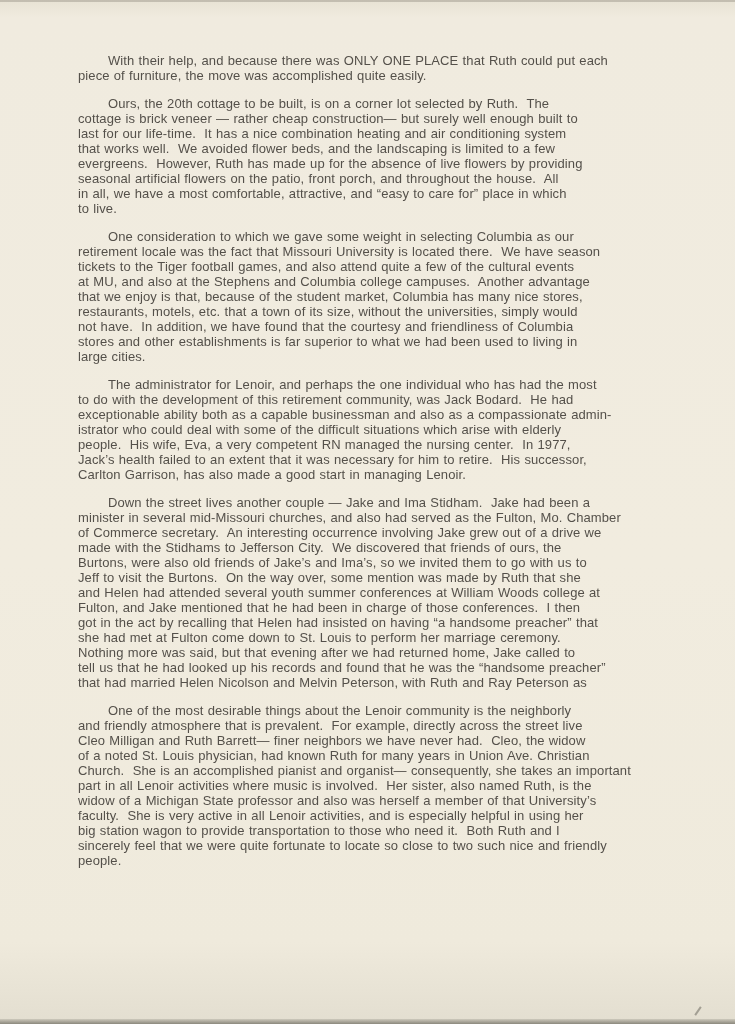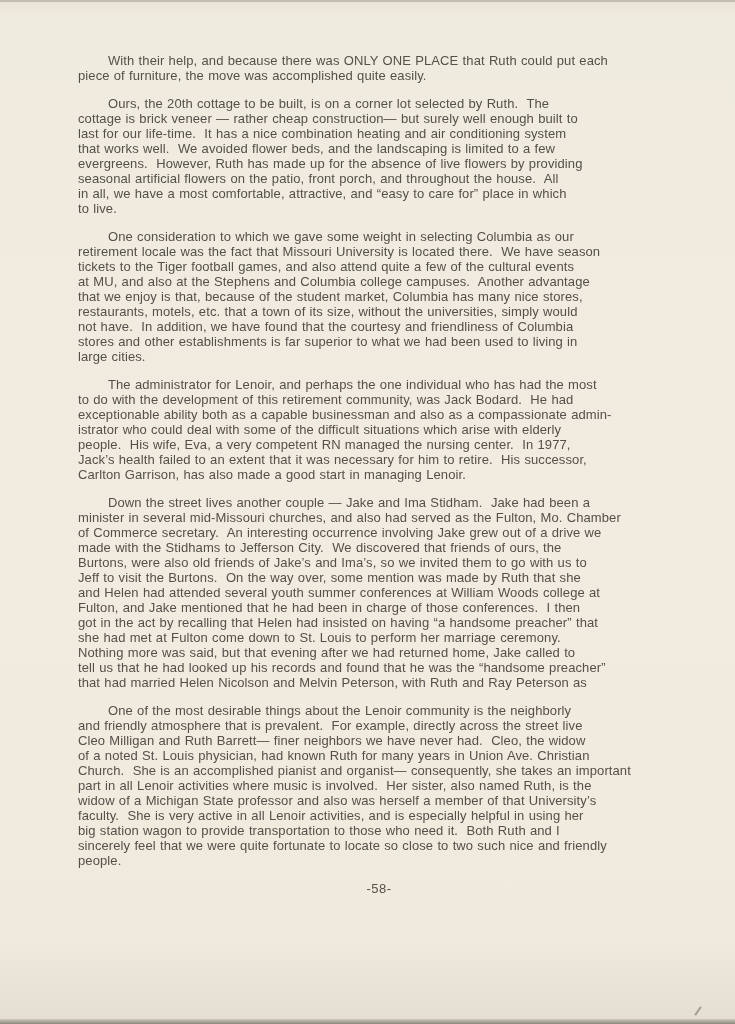--- a/index.html
+++ b/index.html
@@ -116,18 +116,17 @@
 and friendly atmosphere that is prevalent.  For example, directly across the street live
 Cleo Milligan and Ruth Barrett— finer neighbors we have never had.  Cleo, the widow
 of a noted St. Louis physician, had known Ruth for many years in Union Ave. Christian
 Church.  She is an accomplished pianist and organist— consequently, she takes an important
 part in all Lenoir activities where music is involved.  Her sister, also named Ruth, is the
 widow of a Michigan State professor and also was herself a member of that University’s
 faculty.  She is very active in all Lenoir activities, and is especially helpful in using her
 big station wagon to provide transportation to those who need it.  Both Ruth and I
 sincerely feel that we were quite fortunate to locate so close to two such nice and friendly
 people.</p>
-    <div class="page-number">-58-</div>
   </div>
 
   <div class="scan-artifact"></div>
   <div class="scan-edge-bottom"></div>
 </div>
 
 </body></html>

